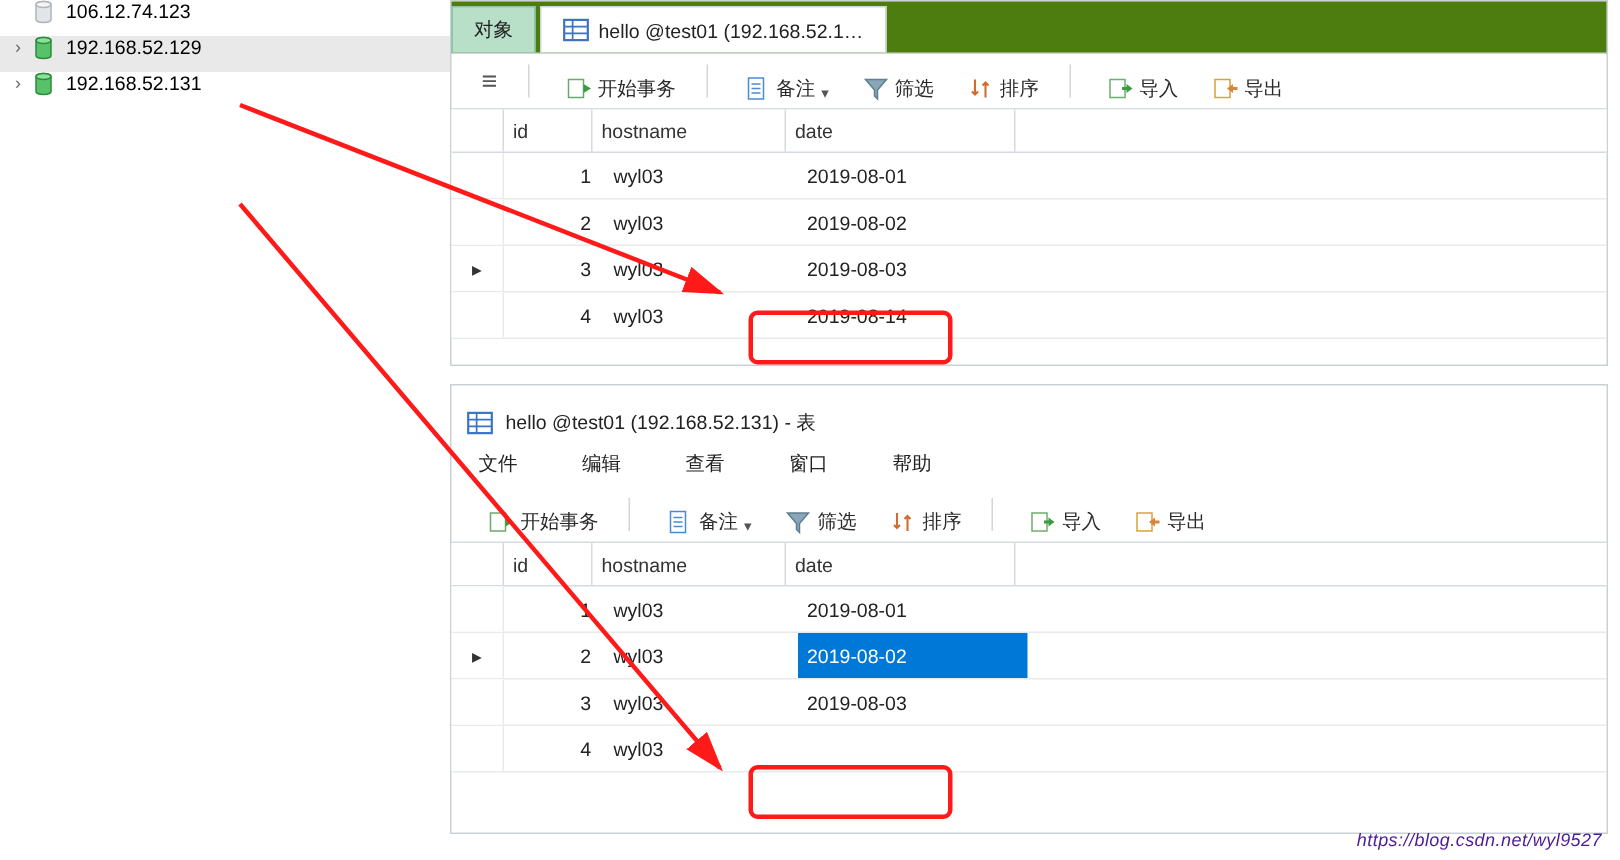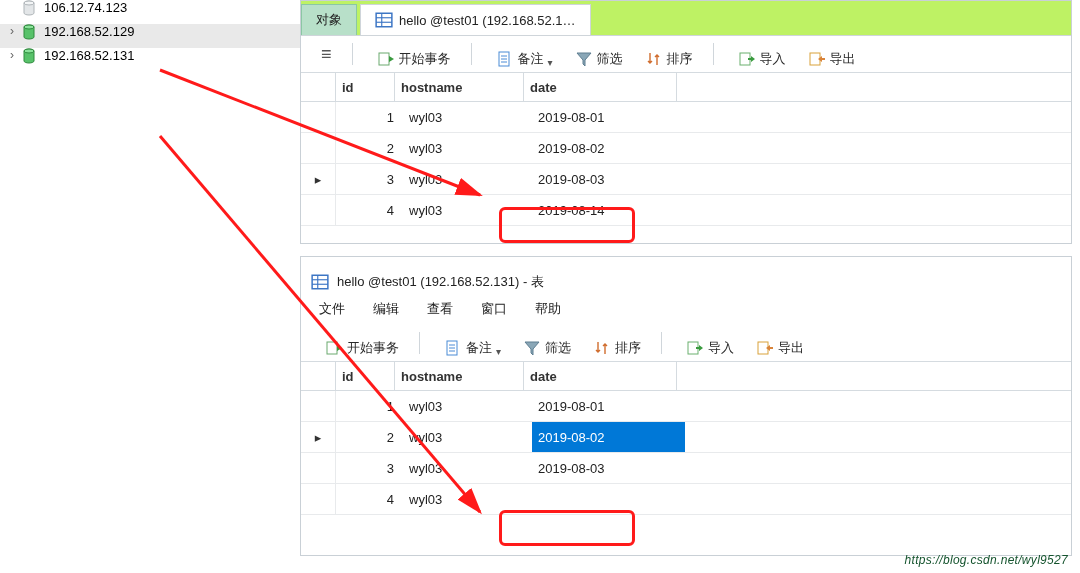--- a/index.html
+++ b/index.html
@@ -10,60 +10,60 @@
 .tree-item.sel{background:#e9e9e9}
 .tree-item .exp{width:12px;text-align:center;color:#666;font-size:12px;margin-right:2px}
 .tree-item .ico{width:18px;height:16px;margin-right:6px;display:flex;align-items:center;justify-content:center}
 .tree-item .txt{color:#000}
 .ico svg{width:16px;height:16px}
 
 .panel{position:absolute;left:300px;right:8px;border:1px solid #c9d0d6;background:#fff;box-sizing:border-box}
 .panel.top{top:0;height:244px}
 .panel.bot{top:256px;height:300px}
 
-.tabs{display:flex;align-items:flex-end;height:34px;border-bottom:1px solid #cfd5da;background:#bef264}
+.tabs{display:flex;align-items:flex-end;height:34px;border-bottom:1px solid #cfd5da;background:#4d7c0f}
 .tab{height:30px;display:flex;align-items:center;padding:0 14px;border:1px solid #cfd5da;border-bottom:none;margin-right:3px;background:#fff;cursor:pointer;font-size:13px}
 .tab.obj{background:#b8e0c9;border-color:#8bc7a4;font-weight:400}
 .tab .ico-tbl{margin-right:6px}
 
 .titlebar{display:flex;align-items:flex-end;height:30px;padding:4px 10px 2px 10px}
 .titlebar .ico-tbl{margin-right:8px}
 
-.menubar{display:flex;align-items:center;height:32px;padding-left:18px;gap:28px;border-bottom:none}
+.menubar{display:flex;align-items:center;height:32px;padding-left:18px;gap:43px;border-bottom:none}
 .menubar span{cursor:pointer}
 
 .toolbar{display:flex;align-items:center;height:36px;padding:0 14px;gap:6px;border-bottom:1px solid #d5dbe0;font-size:13px}
 .toolbar .btn{display:flex;align-items:flex-end;height:28px;padding:0 6px;cursor:pointer;color:#2a2a2a}
 .toolbar .btn span{margin-left:4px}
 .toolbar .menu-btn{font-size:18px;font-weight:bold;color:#555;padding:0 6px;cursor:pointer}
 .toolbar .sep{width:1px;height:22px;background:#d0d6db;margin:0 8px}
 .dd{font-size:10px;color:#555;margin-left:2px}
 
 .ic{width:18px;height:18px;display:inline-flex;align-items:center;justify-content:center}
 
 .hdr{display:flex;height:28px;align-items:stretch;border-bottom:1px solid #d5dbe0;background:#fff}
 .hdr .gutter{width:34px;border-right:1px solid #d5dbe0}
-.hdr .col{display:flex;align-items:center;padding-left:6px;border-right:1px solid #d5dbe0;color:#333;font-weight:700}
+.hdr .col{display:flex;align-items:center;padding-left:6px;border-right:1px solid #d5dbe0;color:#333;font-weight:400}
 .col.id{width:52px}
 .col.hn{width:122px}
 .col.dt{width:146px}
 .rows{}
 .row{display:flex;height:30px;align-items:stretch;border-bottom:1px solid #e8eaec}
 .row .gutter{width:34px;display:flex;align-items:center;justify-content:center;color:#333;border-right:1px solid #e8eaec;background:#fff}
 .row .cell{display:flex;align-items:center;padding-left:6px;border-right:1px solid transparent}
 .cell.id{width:52px;justify-content:flex-end;padding-right:8px}
 .cell.hn{width:122px}
 .cell.dt{width:146px}
 .row.sel .cell.dt{background:#0078d7;color:#fff}
 
 .hl{position:absolute;border:3px solid #ff1a1a;border-radius:6px;pointer-events:none}
 
 .arrows{position:absolute;left:0;top:0;width:1080px;height:573px;pointer-events:none}
 
-.wm{position:absolute;right:12px;bottom:6px;font-size:12px;color:#14532d;font-style:italic;letter-spacing:.3px}
+.wm{position:absolute;right:12px;bottom:6px;font-size:12px;color:#4c1d95;font-style:italic;letter-spacing:.3px}
 </style>
 </head>
 <body>
 
 <div class="root">
 
   <div class="tree">
 
   <div class="tree-item">
         <span class="exp"></span>

